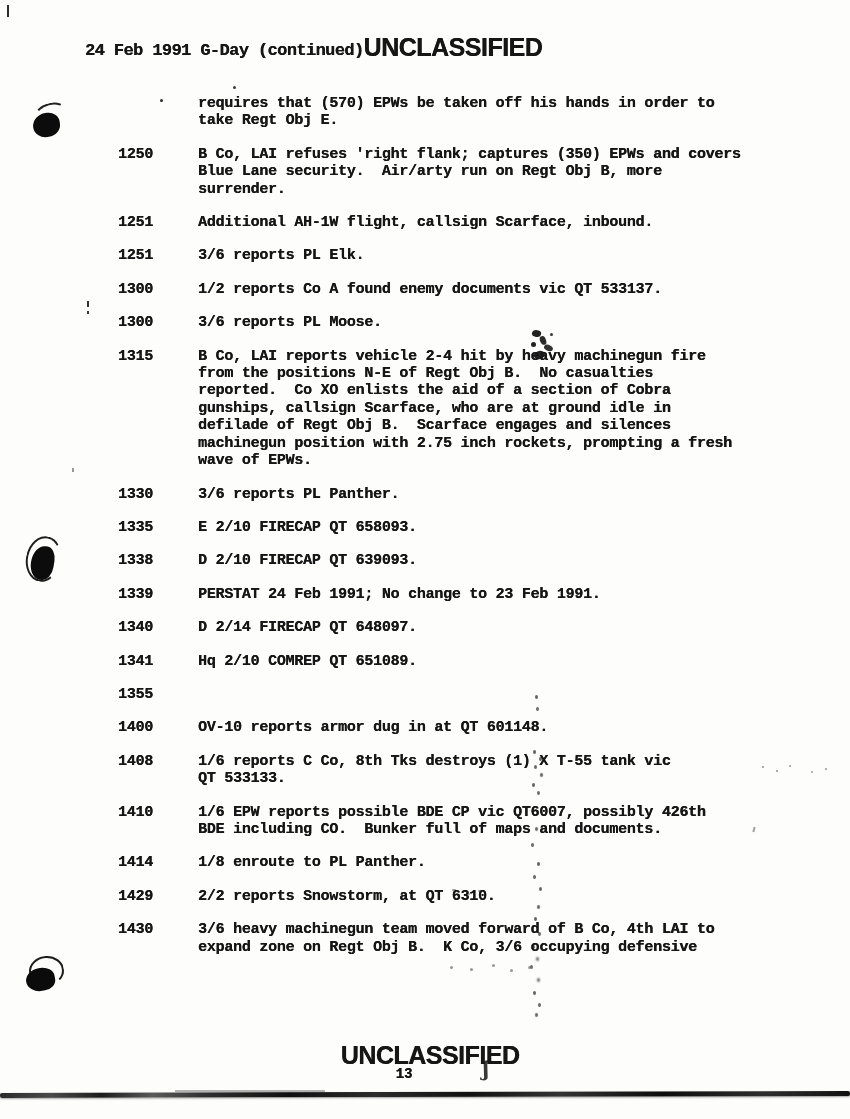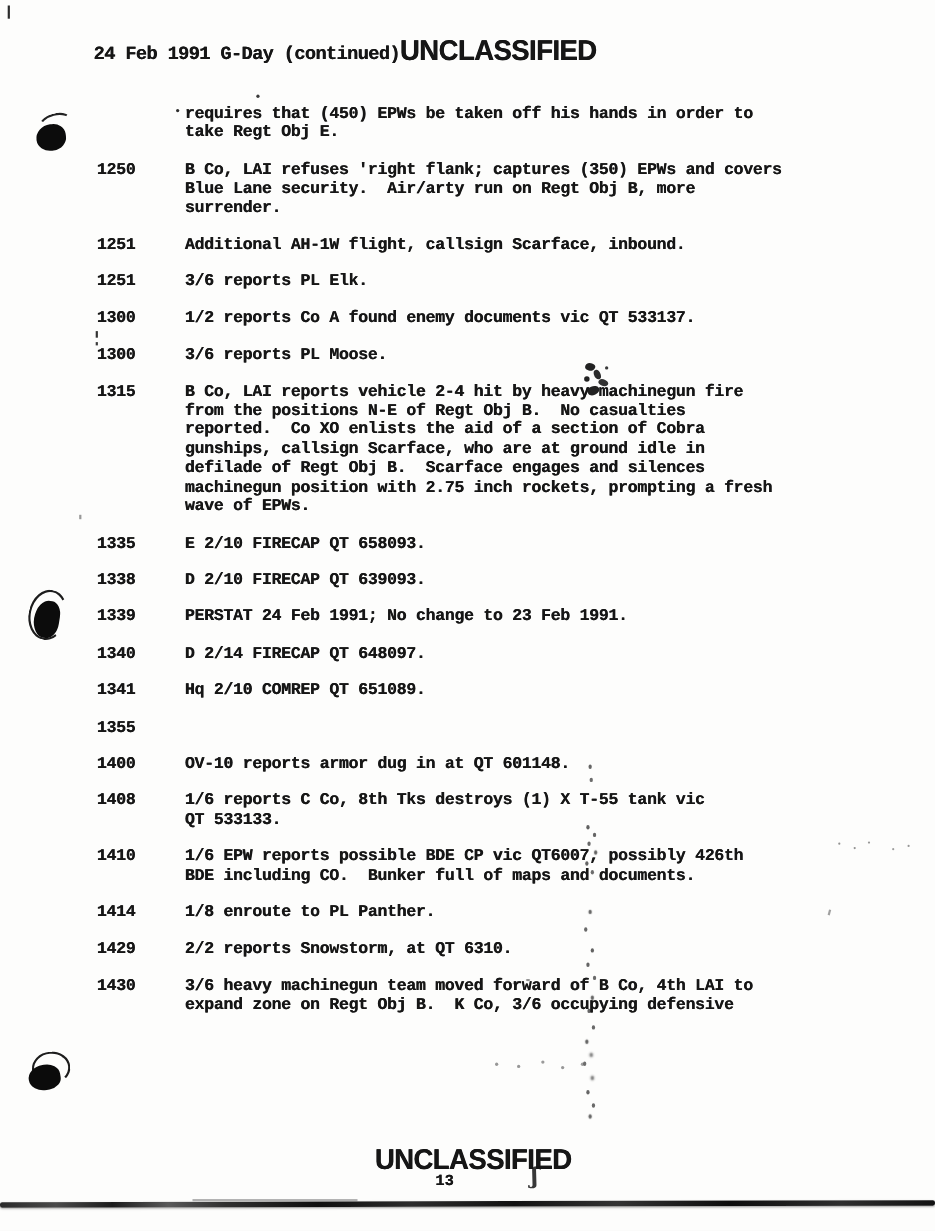--- a/index.html
+++ b/index.html
@@ -29,21 +29,21 @@
     text-shadow:0.4px 0 0 #161616;
   }
   
   .log{
     position:absolute;top:95px;left:0;right:0;
     font-size:15px;line-height:17.4px;font-weight:700;
     letter-spacing:-0.25px;
     text-shadow:0.3px 0 0 #1a1a1a;
   }
   .row{display:flex;margin-bottom:16px;}
-  .time{flex:0 0 80px;margin-left:88px;}
+  .time{flex:0 0 80px;margin-left:118px;}
   .text{flex:1;white-space:pre-wrap;padding-right:30px;}
   
   .footer{position:absolute;top:1041px;left:10px;width:840px;text-align:center;}
   .footer .stamp{font-size:25px;display:inline-block;}
   .page-num{
     font-size:14px;font-weight:700;letter-spacing:0;
     margin-top:-4px;transform:translateX(-26px);
     text-shadow:0.3px 0 0 #161616;
   }
   .squiggle{
@@ -144,21 +144,21 @@
 
   <div class="header">
     <span class="date-line">24 Feb 1991 G-Day (continued)</span>
     <span class="stamp">UNCLASSIFIED</span>
   </div>
 
   <div class="log">
 
     <div class="row">
       <div class="time"></div>
-      <div class="text">requires that (450) EPWs be taken off his hands in order to
+      <div class="text">requires that (570) EPWs be taken off his hands in order to
 take Regt Obj E.</div>
     </div>
 
     <div class="row">
       <div class="time">1250</div>
       <div class="text">B Co, LAI refuses 'right flank; captures (350) EPWs and covers
 Blue Lane security.  Air/arty run on Regt Obj B, more
 surrender.</div>
     </div>
     <div class="row">
@@ -181,20 +181,24 @@
       <div class="time">1315</div>
       <div class="text">B Co, LAI reports vehicle 2-4 hit by heavy machinegun fire
 from the positions N-E of Regt Obj B.  No casualties
 reported.  Co XO enlists the aid of a section of Cobra
 gunships, callsign Scarface, who are at ground idle in
 defilade of Regt Obj B.  Scarface engages and silences
 machinegun position with 2.75 inch rockets, prompting a fresh
 wave of EPWs.</div>
     </div>
     <div class="row">
+      <div class="time">1330</div>
+      <div class="text">3/6 reports PL Panther.</div>
+    </div>
+    <div class="row">
       <div class="time">1335</div>
       <div class="text">E 2/10 FIRECAP QT 658093.</div>
     </div>
     <div class="row">
       <div class="time">1338</div>
       <div class="text">D 2/10 FIRECAP QT 639093.</div>
     </div>
     <div class="row">
       <div class="time">1339</div>
       <div class="text">PERSTAT 24 Feb 1991; No change to 23 Feb 1991.</div>

